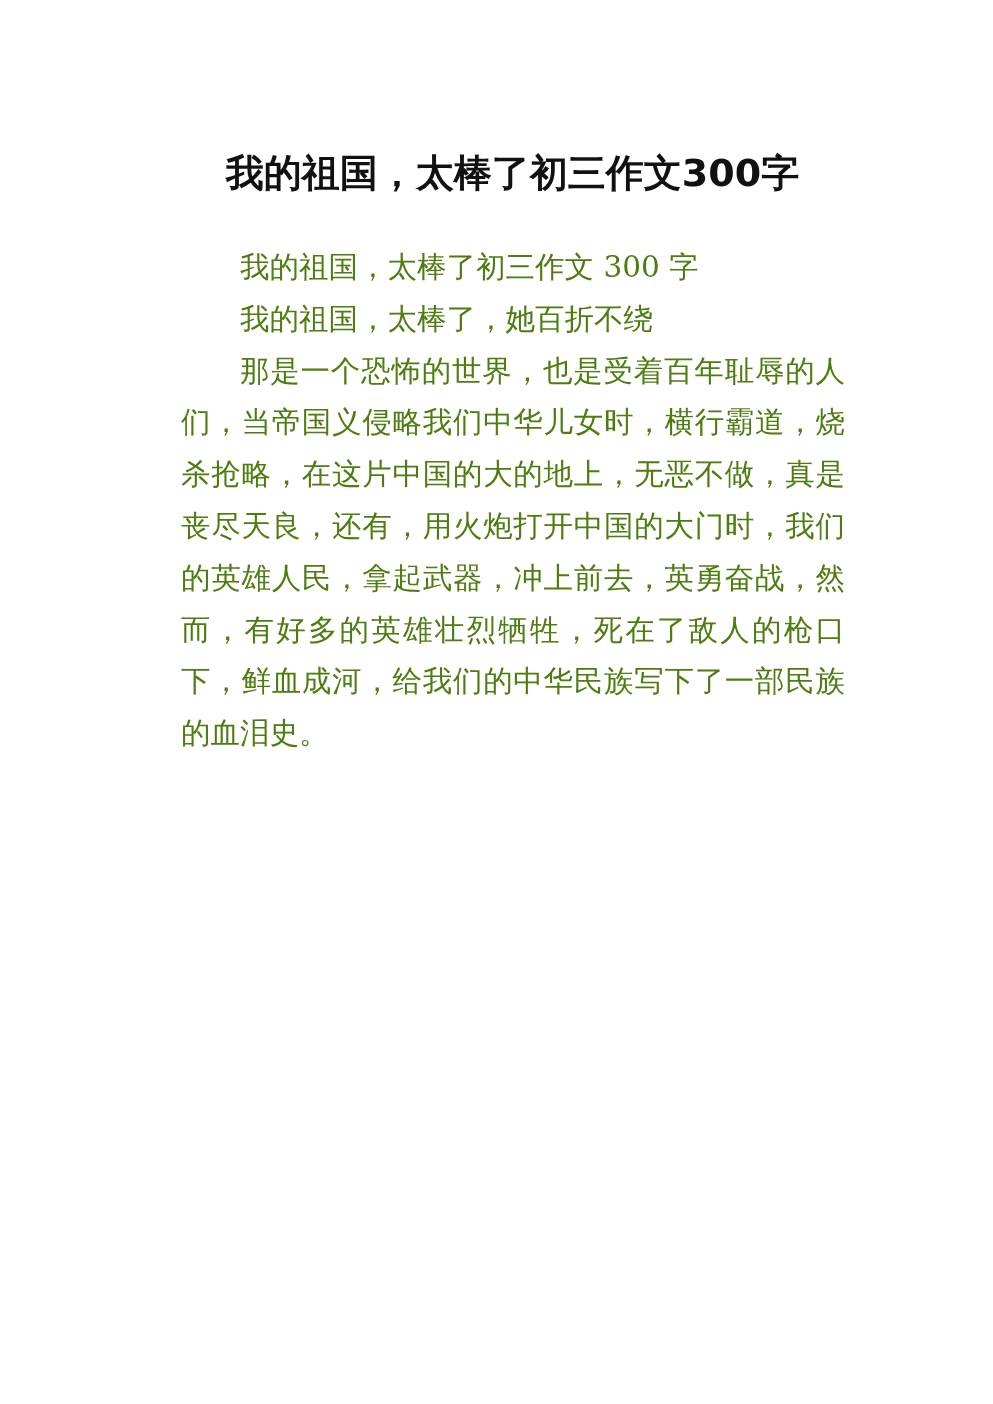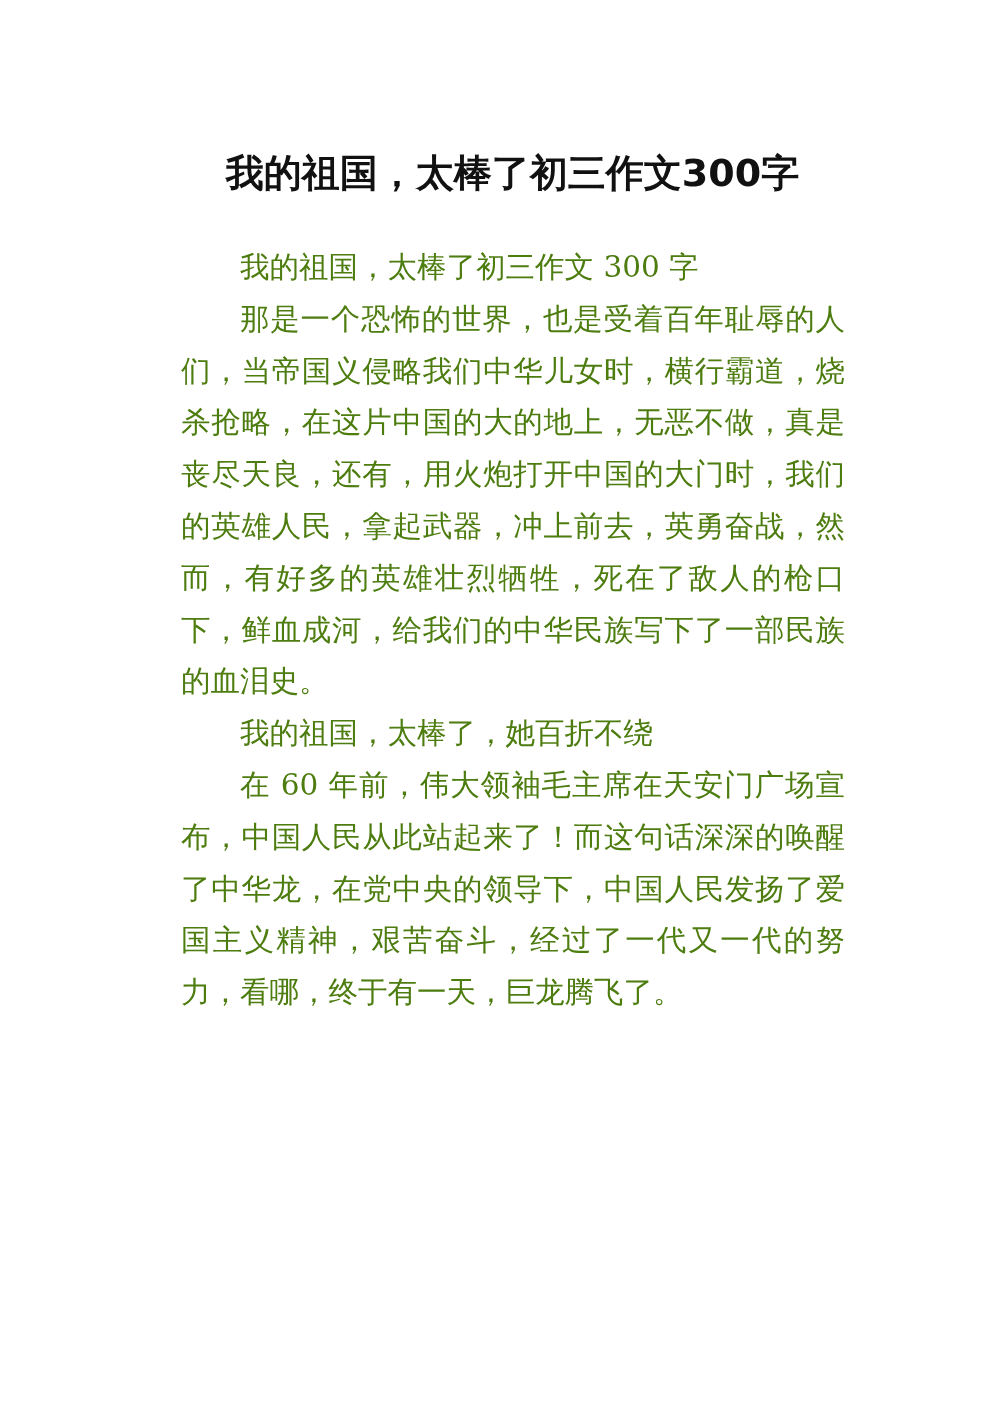--- a/index.html
+++ b/index.html
@@ -17,17 +17,16 @@
     }
     .body p { margin: 0; text-indent: 2em; }
   </style>
 </head>
 <body>
 
 <div class="page">
   <h1 class="title">我的祖国，太棒了初三作文300字</h1>
   <div class="body">
     <p>我的祖国，太棒了初三作文 300 字</p>
+    <p>我的祖国，太棒了，她百折不绕</p>
     <p>那是一个恐怖的世界，也是受着百年耻辱的人们，当帝国义侵略我们中华儿女时，横行霸道，烧杀抢略，在这片中国的大的地上，无恶不做，真是丧尽天良，还有，用火炮打开中国的大门时，我们的英雄人民，拿起武器，冲上前去，英勇奋战，然而，有好多的英雄壮烈牺牲，死在了敌人的枪口下，鲜血成河，给我们的中华民族写下了一部民族的血泪史。</p>
-    <p>我的祖国，太棒了，她百折不绕</p>
-    <p>在 60 年前，伟大领袖毛主席在天安门广场宣布，中国人民从此站起来了！而这句话深深的唤醒了中华龙，在党中央的领导下，中国人民发扬了爱国主义精神，艰苦奋斗，经过了一代又一代的努力，看哪，终于有一天，巨龙腾飞了。</p>
   </div>
 </div>
 
 </body></html>

